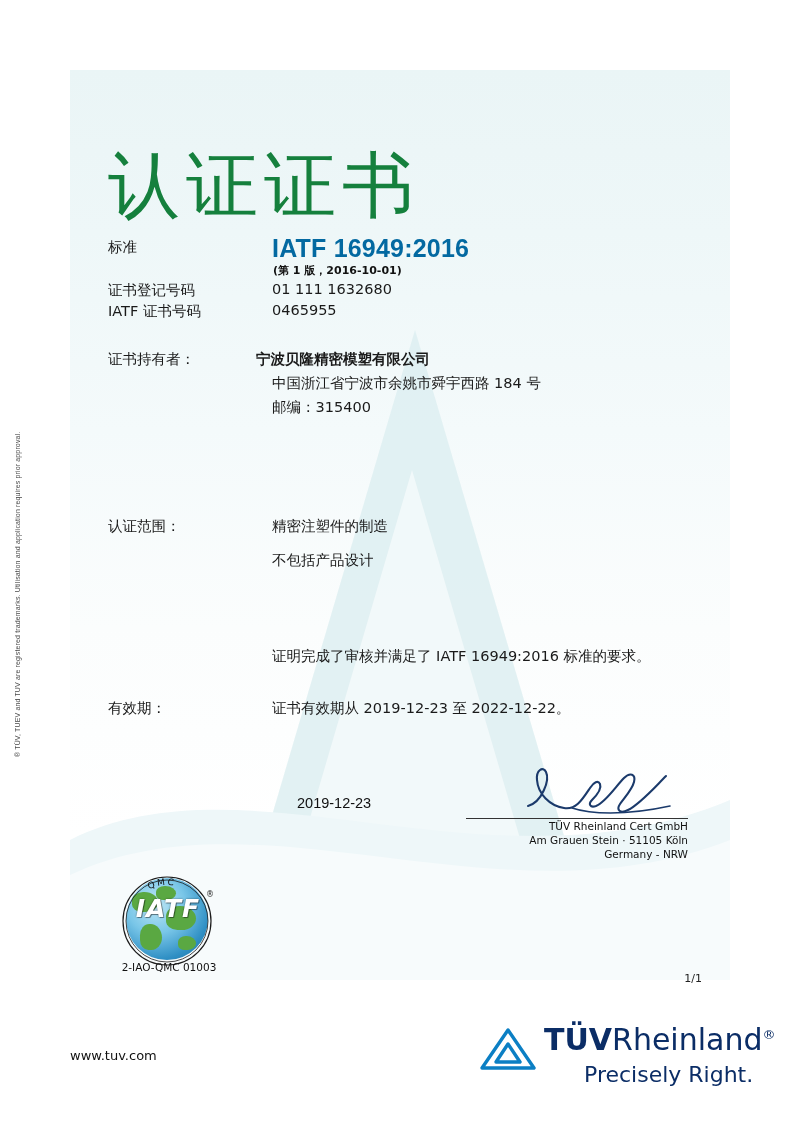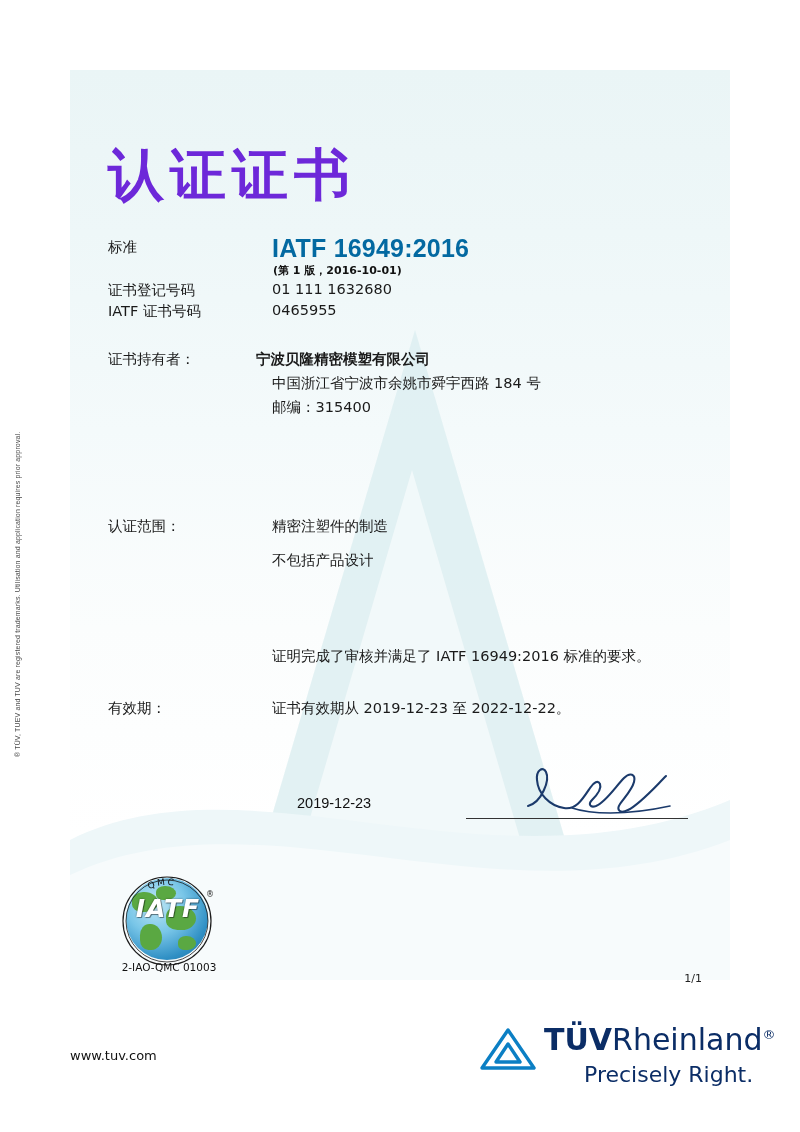--- a/index.html
+++ b/index.html
@@ -72,24 +72,24 @@
     color: #4a4a4a;
     letter-spacing: 0.02em;
     white-space: nowrap;
   }
 
   
   .title {
     position: absolute;
     left: 108px;
     top: 138px;
-    font-size: 56px;
-    font-weight: bold;
+    font-size: 72px;
+    font-weight: normal;
     letter-spacing: 6px;
-    color: #6d28d9;
+    color: #15803d;
     font-family: "DejaVu Sans", sans-serif;
   }
 
   .lbl {
     position: absolute;
     font-size: 14.5px;
     color: #1a1a1a;
     font-family: "DejaVu Sans", sans-serif;
     white-space: nowrap;
   }
@@ -323,20 +323,25 @@
   <div class="val" style="left:272px; top:699px;">证书有效期从 2019-12-23 至 2022-12-22。</div>
 
   <div class="sig-date">2019-12-23</div>
 
   <svg class="sig-mark" viewBox="0 0 165 58">
     <path d="M8,44 C22,40 30,18 26,10 C23,4 16,8 17,18 C18,32 30,44 44,46 C56,48 62,38 70,26 C74,20 78,18 80,22 C82,27 76,34 72,38 C68,42 70,46 76,44 C86,40 96,24 104,16 C110,10 116,12 114,20 C112,28 104,36 100,42 C96,48 100,52 108,48 C120,42 134,26 146,14" fill="none" stroke="#1b3a6b" stroke-width="2.1" stroke-linecap="round"></path>
     <path d="M52,46 C70,52 104,54 150,44" fill="none" stroke="#1b3a6b" stroke-width="1.6" stroke-linecap="round"></path>
   </svg>
   <div class="sig-line"></div>
 
+  <div class="issuer">
+    <div>TÜV Rheinland Cert GmbH</div>
+    <div>Am Grauen Stein · 51105 Köln</div>
+    <div>Germany - NRW</div>
+  </div>
 
   <div class="seal">
     <div class="seal-globe">
       <div class="land" style="left:6px; top:14px; width:26px; height:20px;"></div>
       <div class="land" style="left:30px; top:8px; width:20px; height:14px;"></div>
       <div class="land" style="left:40px; top:28px; width:30px; height:24px;"></div>
       <div class="land" style="left:14px; top:46px; width:22px; height:26px;"></div>
       <div class="land" style="left:52px; top:58px; width:18px; height:14px;"></div>
     </div>
     <svg class="seal-ring" viewBox="0 0 94 94">

